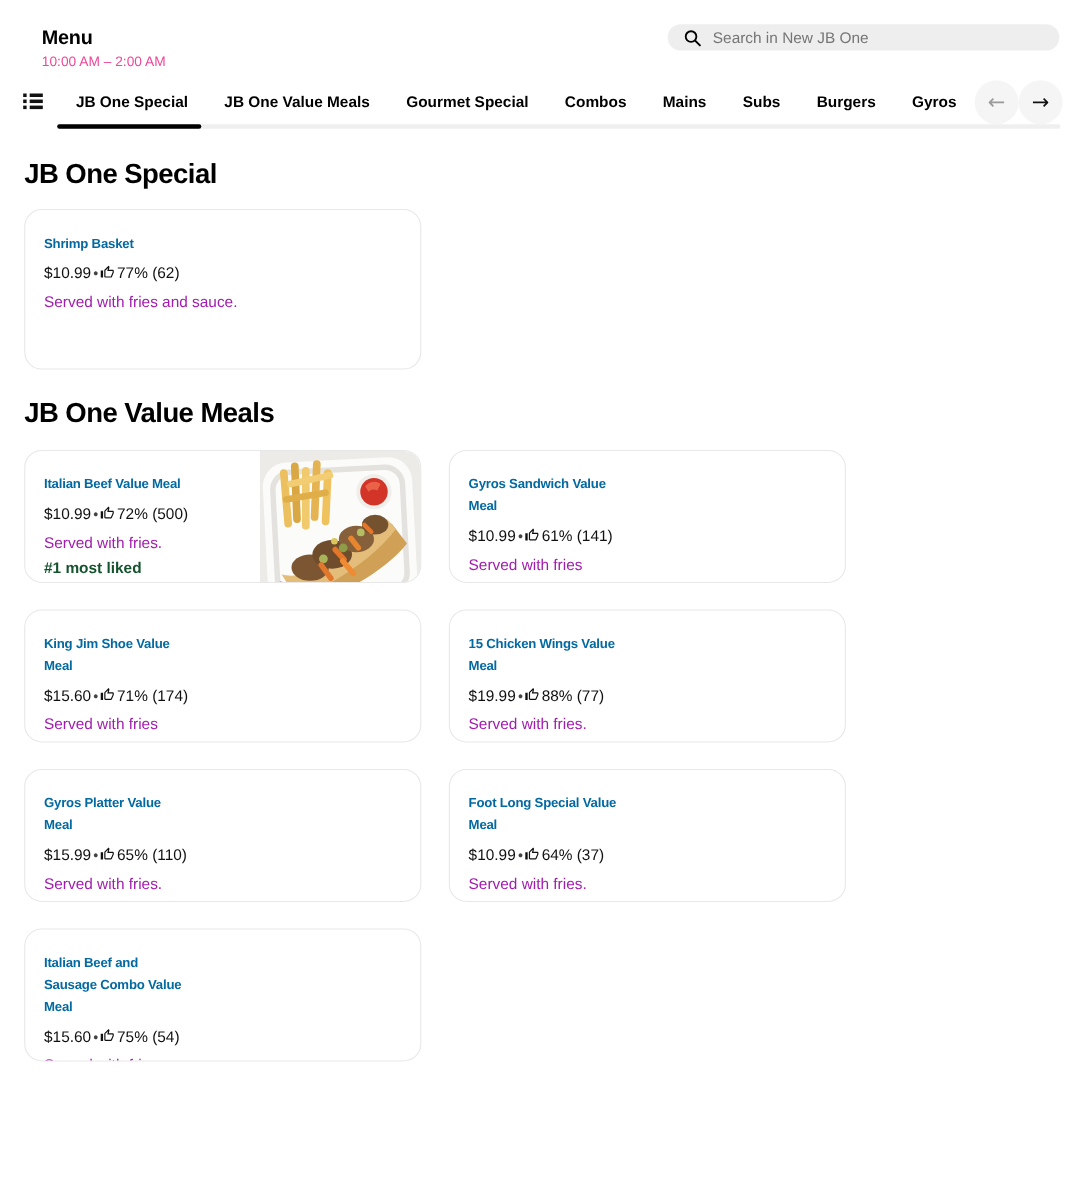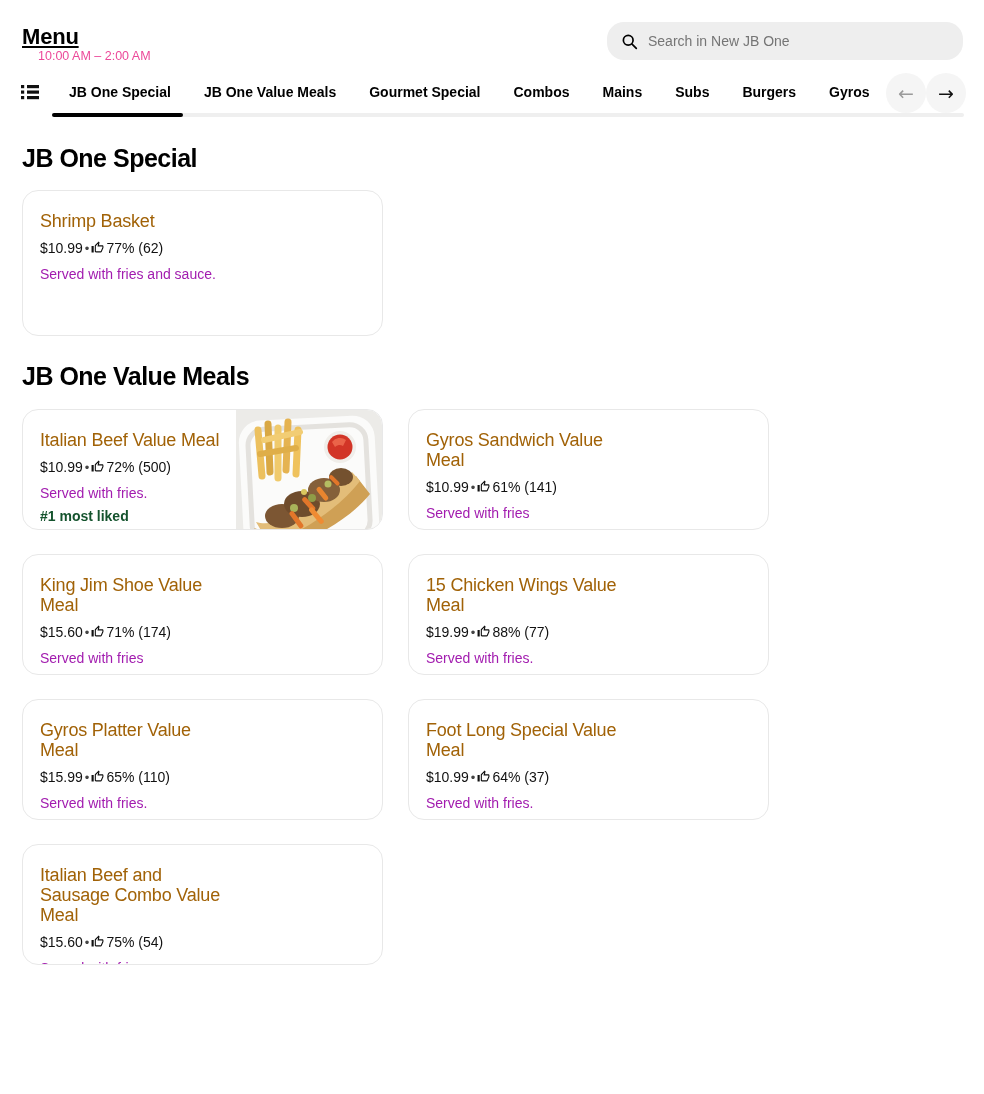--- a/index.html
+++ b/index.html
@@ -2,25 +2,25 @@
 <html><head>
 <meta charset="utf-8">
 <style>
   * { margin:0; padding:0; box-sizing:border-box; }
   html,body { background:#fff; }
   .page {
     position:relative; width:984px; height:1094px; background:#fff;
     font-family:"Liberation Sans", sans-serif; color:#000; overflow:hidden;
   }
   
-  .menu-title { position:absolute; left:22px; top:24px; font-size:22px; font-weight:700; letter-spacing:-0.2px;text-decoration:underline; }
+  .menu-title { position:absolute; left:38px; top:24px; font-size:18px; font-weight:700; letter-spacing:-0.2px; }
   .hours { position:absolute; left:38px; top:49px; font-size:12.5px; color:#ec4899; }
   
   .search {
-    position:absolute; top:22px; right:21px; width:356px; height:38px;
+    position:absolute; top:22px; right:21px; width:356px; height:24px;
     background:#eeeeee; border-radius:17px; display:flex; align-items:center;
     padding:0 14px; gap:10px;
   }
   .search svg { flex:0 0 auto; }
   .search input {
     flex:1; border:none; outline:none; background:transparent;
     font-family:"Liberation Sans", sans-serif; font-size:14px; color:#333;
   }
   .search input::placeholder { color:#757575; opacity:1; }
   
@@ -52,21 +52,21 @@
     width:361px; height:121px; background:#fff;
     border:1px solid #e8e8e8; border-radius:16px;
     padding:20px 17px; position:relative; cursor:pointer; overflow:hidden;
   }
   .card-shrimp { position:absolute; left:22px; top:190px; height:146px; }
   .grid {
     position:absolute; left:22px; top:409px;
     display:grid; grid-template-columns:361px 361px; column-gap:25px; row-gap:24px;
   }
   .item-name {
-    font-size:18px; font-weight:400; color:#a16207; line-height:20px;
+    font-size:12px; font-weight:700; color:#0369a1; line-height:20px;
     white-space:pre-line; letter-spacing:-0.2px; max-width:215px;
   }
   .item-meta {
     margin-top:9px; font-size:14px; color:#111;
     display:flex; align-items:center; gap:2px;
   }
   .item-meta .dot { color:#444; font-size:13px; }
   .thumb-icon { display:inline-block; margin-top:-2px; }
   .item-desc { margin-top:9px; font-size:14px; color:#a21caf; max-width:215px; line-height:19px; }
   .item-badge { margin-top:5px; font-size:14px; font-weight:600; color:#14532d; }

